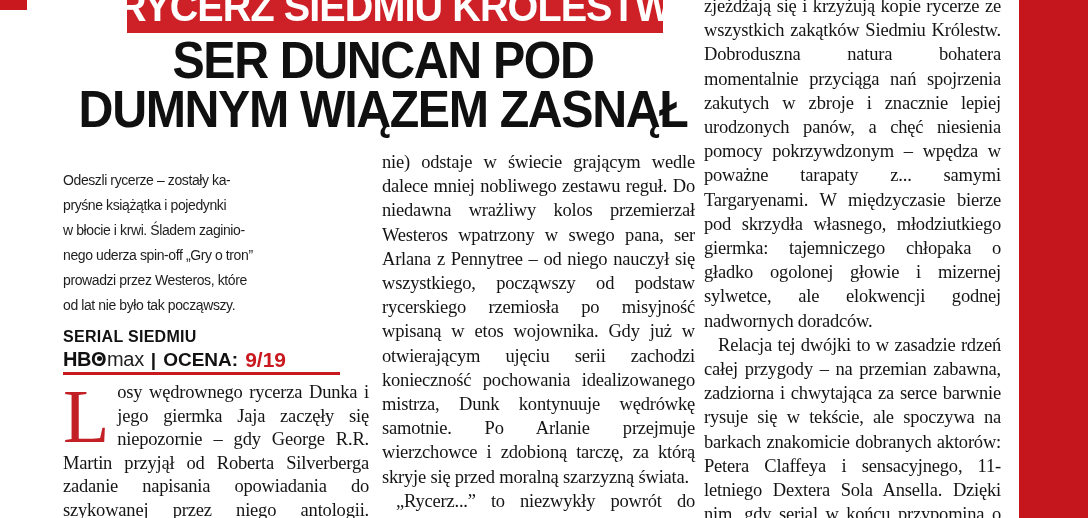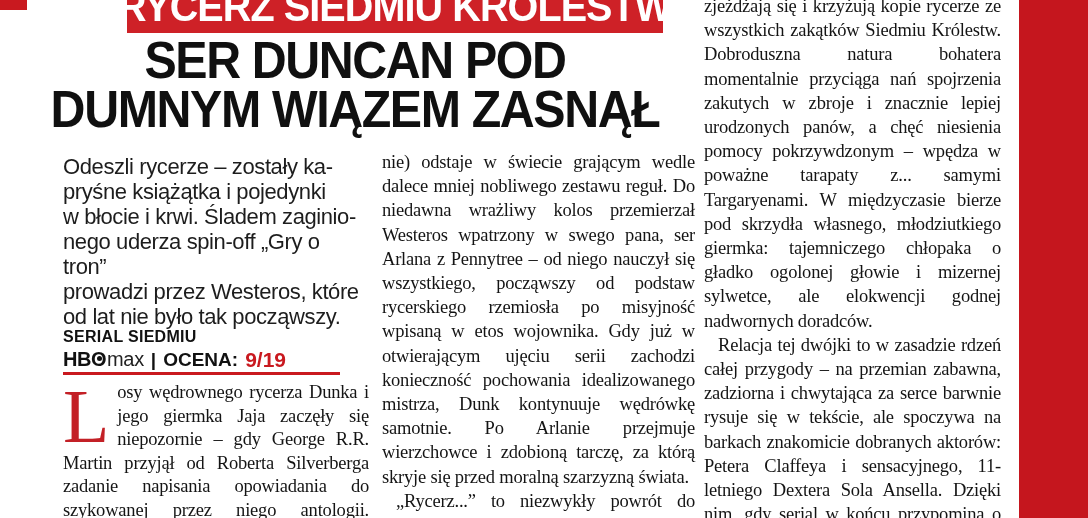--- a/index.html
+++ b/index.html
@@ -14,31 +14,31 @@
     position:absolute;left:127px;top:-24px;width:536px;height:57px;
     background:#ce2127;display:flex;align-items:flex-end;justify-content:center;
   }
   .kicker-banner .kicker-text{
     display:inline-block;transform:scaleX(0.92);transform-origin:center bottom;
     font-family:"Liberation Sans",sans-serif;font-weight:bold;font-size:43px;
     line-height:54px;color:#ffffff;letter-spacing:-1px;white-space:nowrap;
   }
   
   .headline{
-    position:absolute;left:24px;top:36px;width:662px;text-align:center;
+    position:absolute;left:52px;top:36px;width:662px;text-align:center;
     font-family:"Liberation Sans",sans-serif;font-weight:bold;color:#101010;
   }
   .headline-line{
     display:block;transform:scaleX(0.93);transform-origin:center;
     font-size:52px;line-height:49px;letter-spacing:-1.5px;white-space:nowrap;
   }
   
   .lead{
-    position:absolute;left:63px;top:154px;width:300px;
-    font-family:"Liberation Sans",sans-serif;font-size:22px;line-height:25px;
+    position:absolute;left:63px;top:168px;width:300px;
+    font-family:"Liberation Sans",sans-serif;font-size:14px;line-height:25px;
     letter-spacing:-0.4px;color:#1d1d1d;
   }
   .meta{position:absolute;left:63px;top:327px;width:290px;font-family:"Liberation Sans",sans-serif;color:#111;}
   .meta-genre{font-weight:bold;font-size:16px;letter-spacing:0.3px;line-height:19px;}
   .meta-row{margin-top:2px;font-size:19px;line-height:23px;display:flex;align-items:center;}
   .hbo{font-weight:bold;font-size:20px;letter-spacing:-0.5px;position:relative;}
   .hbo::after{content:'';position:absolute;width:5px;height:5px;border-radius:50%;background:#111;right:4px;top:8px;}
   .hbo-max{font-size:20px;letter-spacing:-0.3px;margin-left:1px;color:#222;}
   .meta-sep{font-weight:bold;margin:0 7px;}
   .meta-rating-label{font-weight:bold;}

